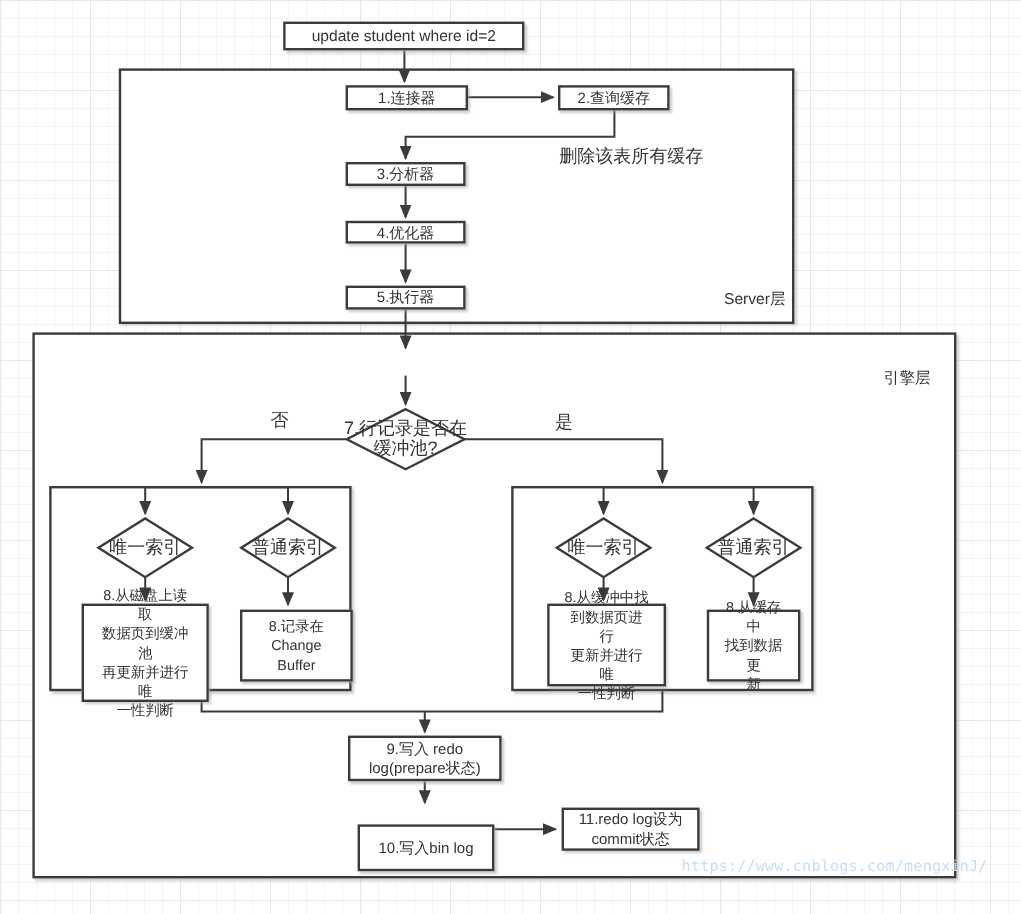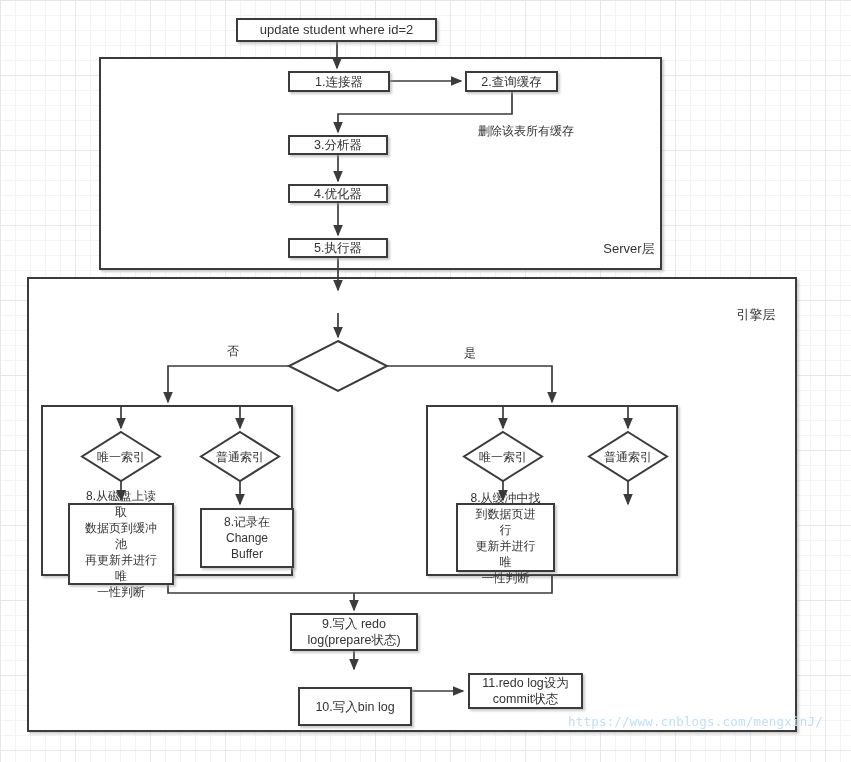--- a/index.html
+++ b/index.html
@@ -27,21 +27,21 @@
   .node {
     position:absolute; box-sizing:border-box; z-index:10;
     background:#fff; border:2px solid var(--color-stroke,#3b3b3b);
     display:flex; align-items:center; justify-content:center;
     text-align:center; white-space:pre-line;
     font-size:12.5px; line-height:16px; padding:1px 12px;
     box-shadow:2px 2px 2px rgba(160,160,160,0.55);
   }
   .dlabel {
     position:absolute; z-index:12; transform:translate(-50%,-50%);
-    text-align:center; white-space:pre-line; font-size:12px; line-height:16px;
+    text-align:center; white-space:pre-line; font-size:15px; line-height:16px;
   }
   .layer-label { font-size:13px; }
   .watermark {
     position:absolute; z-index:20; left:568px; top:714px;
     font-family:"DejaVu Sans Mono","Liberation Mono",monospace;
     font-size:12.5px; letter-spacing:0.2px;
     color:var(--color-watermark,#bfe0f7); white-space:nowrap;
   }
 </style>
 </head>
@@ -101,26 +101,31 @@
 数据页到缓冲池
 再更新并进行唯
 一性判断</div>
   <div class="node" style="left:200px; top:508px; width:94px; height:60px; font-size:12px;">8.记录在
 Change
 Buffer</div>
   <div class="node" style="left:456px; top:503px; width:99px; height:69px; font-size:12px;">8.从缓冲中找
 到数据页进行
 更新并进行唯
 一性判断</div>
+  <div class="node" style="left:589px; top:508px; width:78px; height:60px; font-size:12px;">8.从缓存中
+找到数据更
+新</div>
   <div class="node" style="left:290px; top:613px; width:128px; height:38px;">9.写入 redo
 log(prepare状态)</div>
   <div class="node" style="left:298px; top:672px; width:114px; height:39px;margin-top:15px;">10.写入bin log</div>
   <div class="node" style="left:468px; top:673px; width:115px; height:36px;">11.redo log设为
 commit状态</div>
 
+  <div class="dlabel" style="left:338px; top:366px; width:110px;">7.行记录是否在
+缓冲池?</div>
   <div class="dlabel" style="left:121px; top:457px; width:70px;">唯一索引</div>
   <div class="dlabel" style="left:240px; top:457px; width:70px;">普通索引</div>
   <div class="dlabel" style="left:503px; top:457px; width:70px;">唯一索引</div>
   <div class="dlabel" style="left:628px; top:457px; width:70px;">普通索引</div>
 
   <div class="dlabel" style="left:233px; top:351px;">否</div>
   <div class="dlabel" style="left:470px; top:353px;">是</div>
   <div class="dlabel" style="left:526px; top:131px; width:120px;">删除该表所有缓存</div>
   <div class="dlabel layer-label" style="left:629px; top:249px; width:70px;">Server层</div>
   <div class="dlabel layer-label" style="left:756px; top:315px; width:60px;">引擎层</div>

